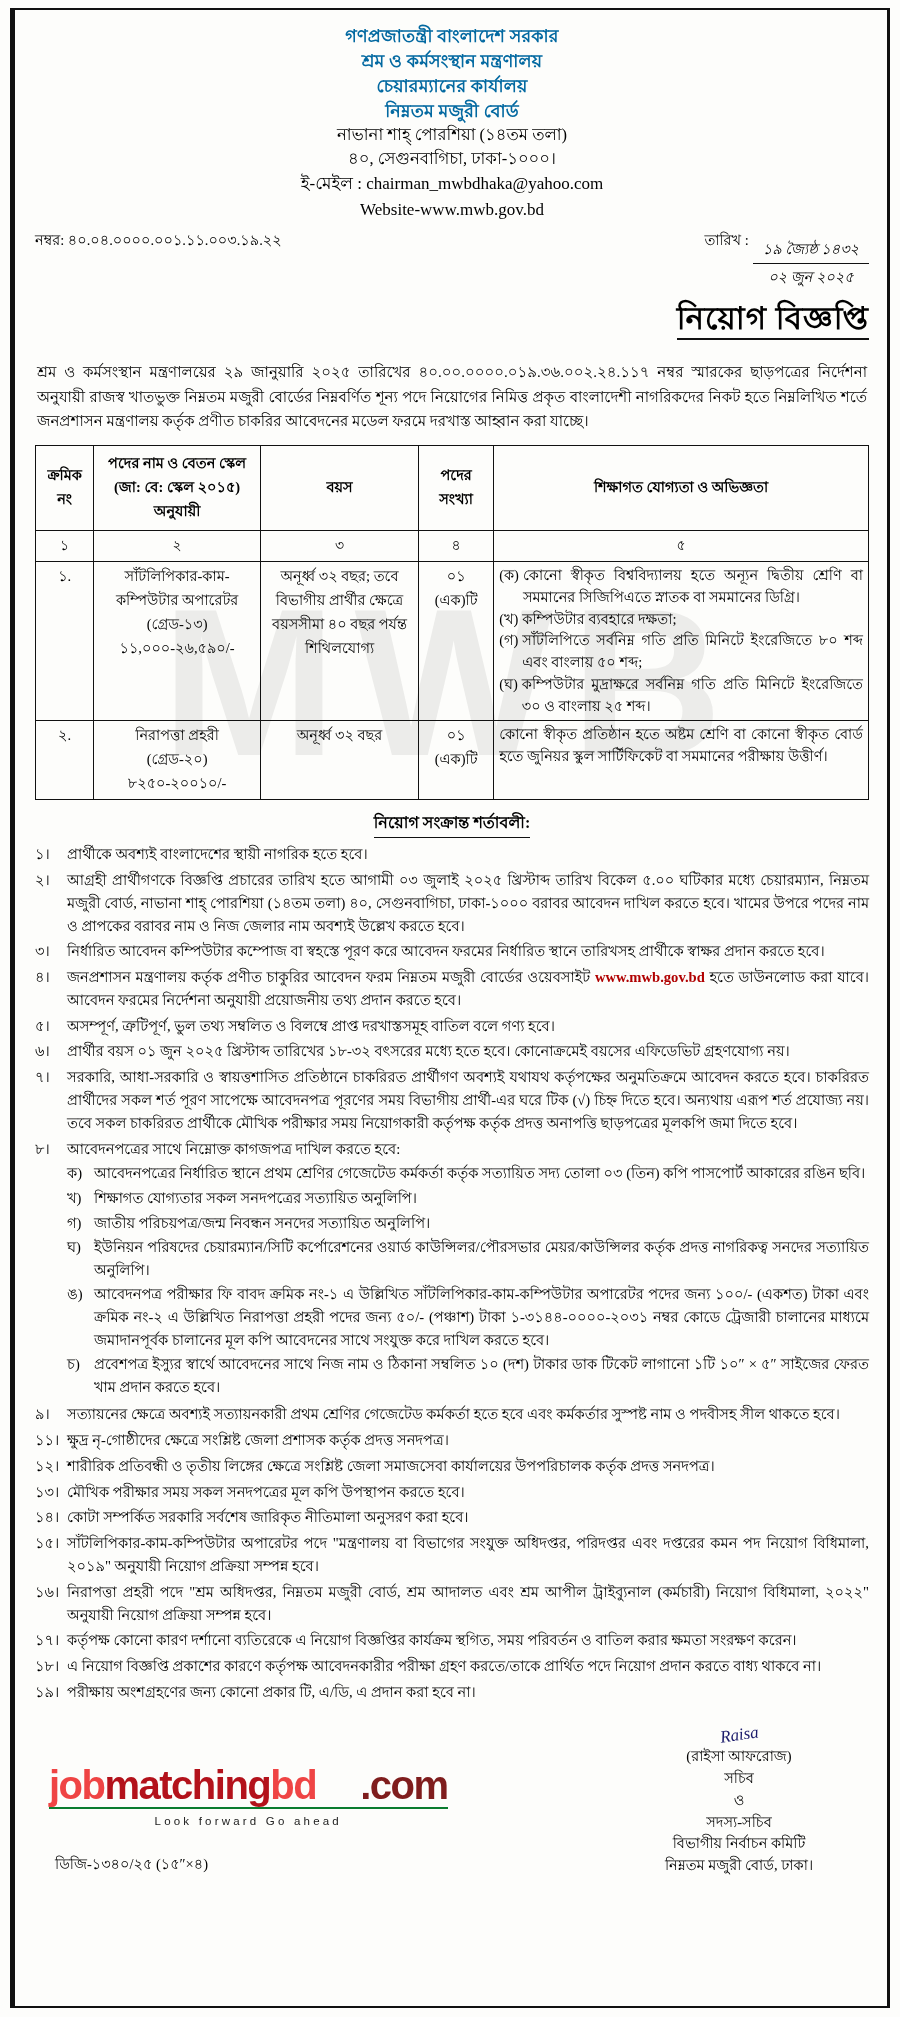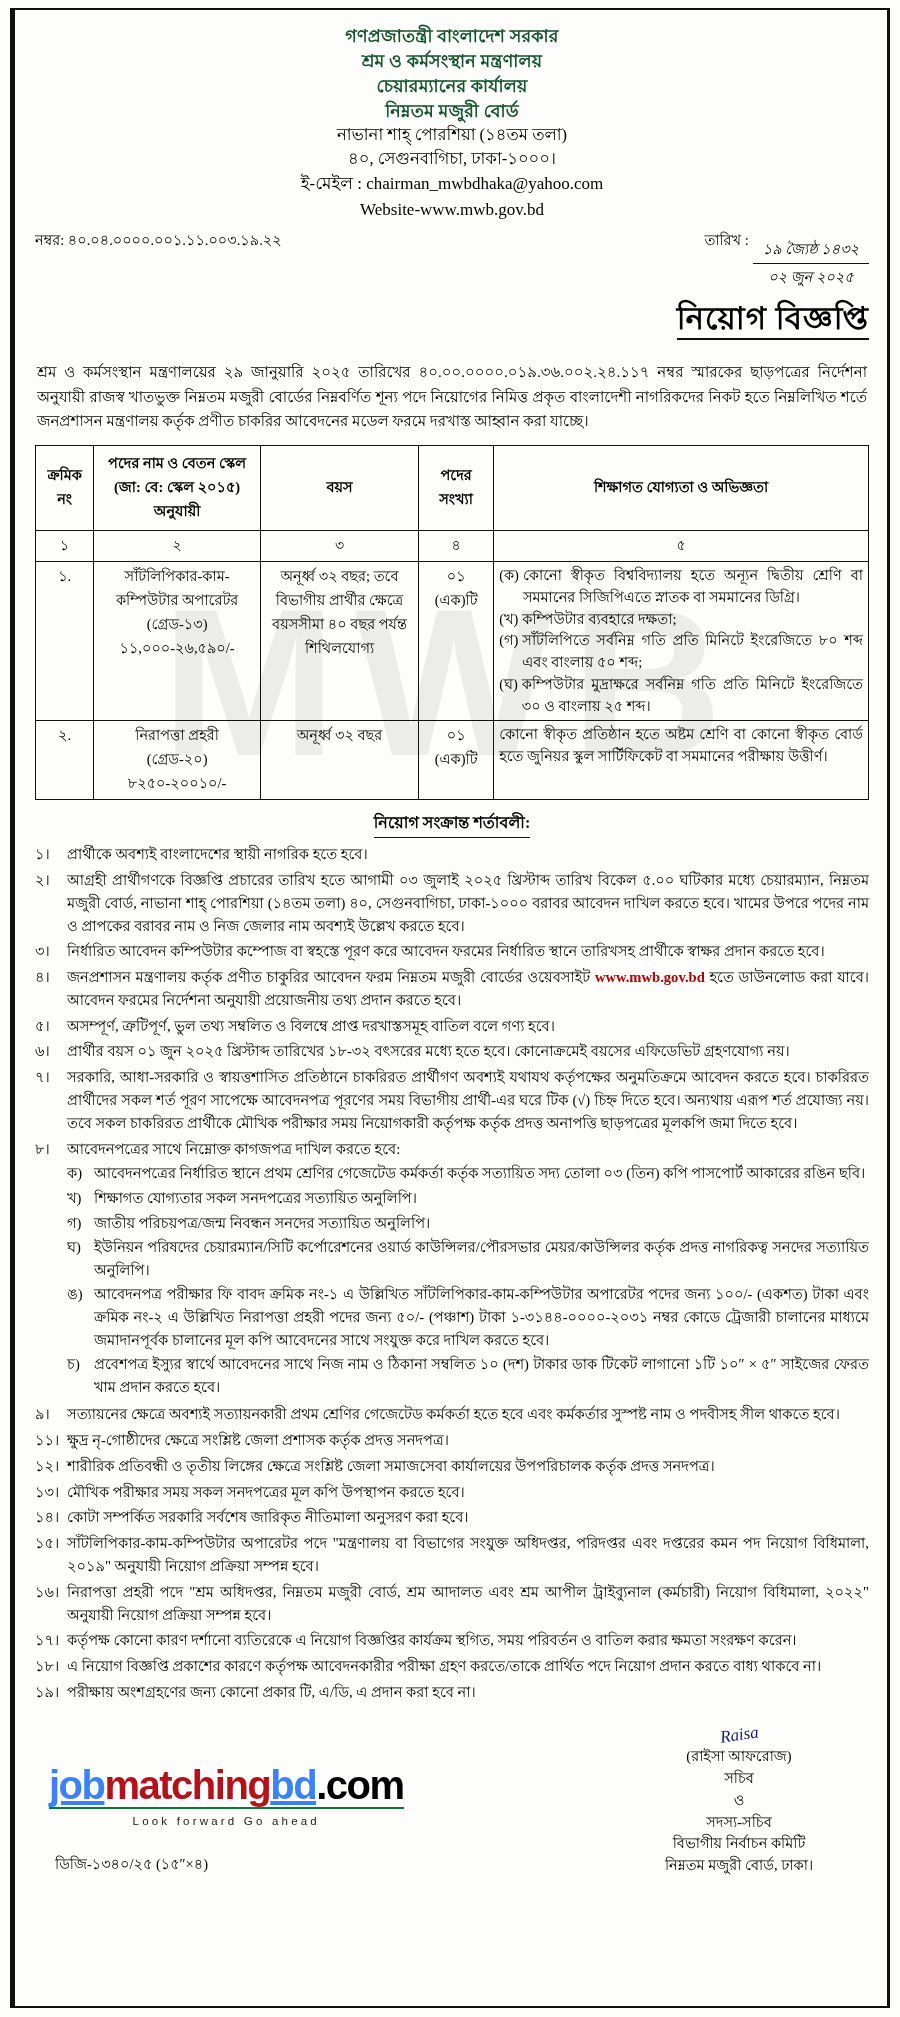--- a/index.html
+++ b/index.html
@@ -15,21 +15,21 @@
     background:#fdfdfb;
   }
   .wm{
     position:absolute;left:0;right:0;top:552px;text-align:center;
     font-size:210px;font-weight:bold;color:rgba(120,120,120,.13);
     letter-spacing:18px;pointer-events:none;user-select:none;
     font-family:"Liberation Sans",sans-serif;z-index:0;
   }
   .content{position:relative;z-index:2;}
   .ctr{text-align:center;}
-  .hdr-line{font-size:17.5px;line-height:1.42;letter-spacing:.2px;color:#14532d;font-weight:600;}
+  .hdr-line{font-size:17.5px;line-height:1.42;letter-spacing:.2px;color:#0369a1;font-weight:600;}
   .hdr-sm{font-size:16.5px;line-height:1.45;}
   .mail{font-size:17px;line-height:1.5;font-family:"Liberation Serif",serif;}
   .mailv{font-family:"Liberation Serif",serif;}
   .memorow{display:flex;justify-content:space-between;align-items:flex-start;margin-top:7px;font-size:14.5px;}
   .memo{white-space:nowrap;}
   .daterow{display:flex;align-items:flex-start;gap:4px;font-size:14.5px;}
   .datevals{display:flex;flex-direction:column;align-items:center;margin-top:9px;}
   .dline1{border-bottom:1.3px solid #111;padding:0 10px 1px 10px;font-style:italic;}
   .dline2{padding-top:2px;font-style:italic;}
   .title{
@@ -61,21 +61,21 @@
   ol.terms>li>.n{flex:0 0 26px;text-align:left;}
   ol.terms>li>.t{flex:1 1 auto;text-align:justify;}
   .sub{margin:2px 0 0 0;padding:0;list-style:none;}
   .sub>li{display:flex;gap:5px;line-height:1.55;margin-bottom:2px;}
   .sub>li>.n{flex:0 0 22px;}
   .sub>li>.t{flex:1 1 auto;text-align:justify;}
   .lnk{color:#b00000;font-weight:700;font-family:"Liberation Serif",serif;}
   .footer{display:flex;justify-content:space-between;align-items:flex-end;margin-top:18px;}
   .logo-wrap{padding-left:14px;}
   .logo{font-family:"Liberation Sans",sans-serif;font-weight:bold;font-size:40px;letter-spacing:-1.5px;line-height:1;}
-  .logo .g{color:#3b82f6;text-decoration:underline;} .logo .r{color:#b3121b;} .logo .y{color:#000000;}
+  .logo .g{color:#ef4444;} .logo .r{color:#b3121b;} .logo .y{color:#7f1d1d;padding-left:44px;}
   .logo-rule{border-bottom:2.5px solid #0a7c2f;margin-top:2px;}
   .logo-sub{font-family:"Liberation Sans",sans-serif;font-size:11.5px;letter-spacing:3.2px;color:#222;text-align:center;padding-top:6px;}
   .dg{font-size:14.5px;padding-left:6px;padding-top:26px;}
   .sig{text-align:center;font-size:14.5px;line-height:1.5;min-width:260px;}
   .sig .scribble{
     font-family:"Liberation Serif",serif;font-style:italic;font-size:17px;
     transform:rotate(-8deg);display:inline-block;color:#1a1a6a;margin-bottom:-2px;
   }
 </style>
 </head>

